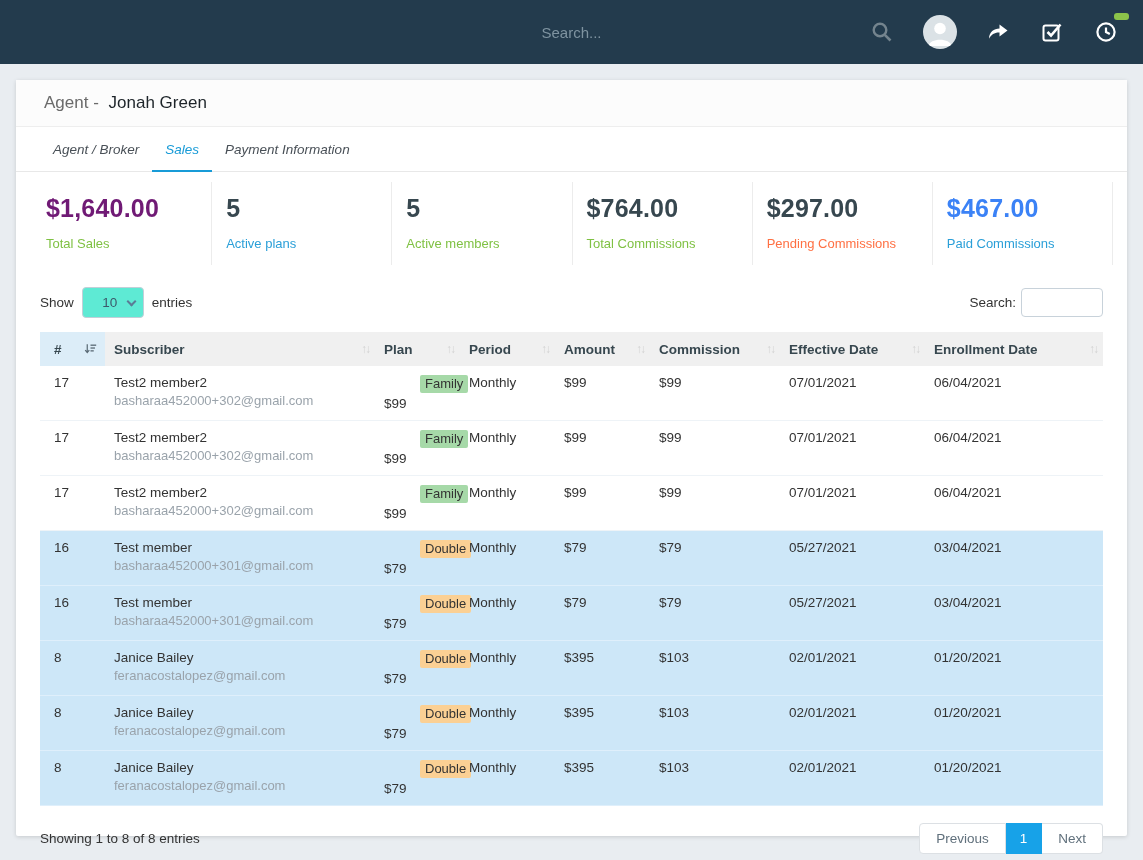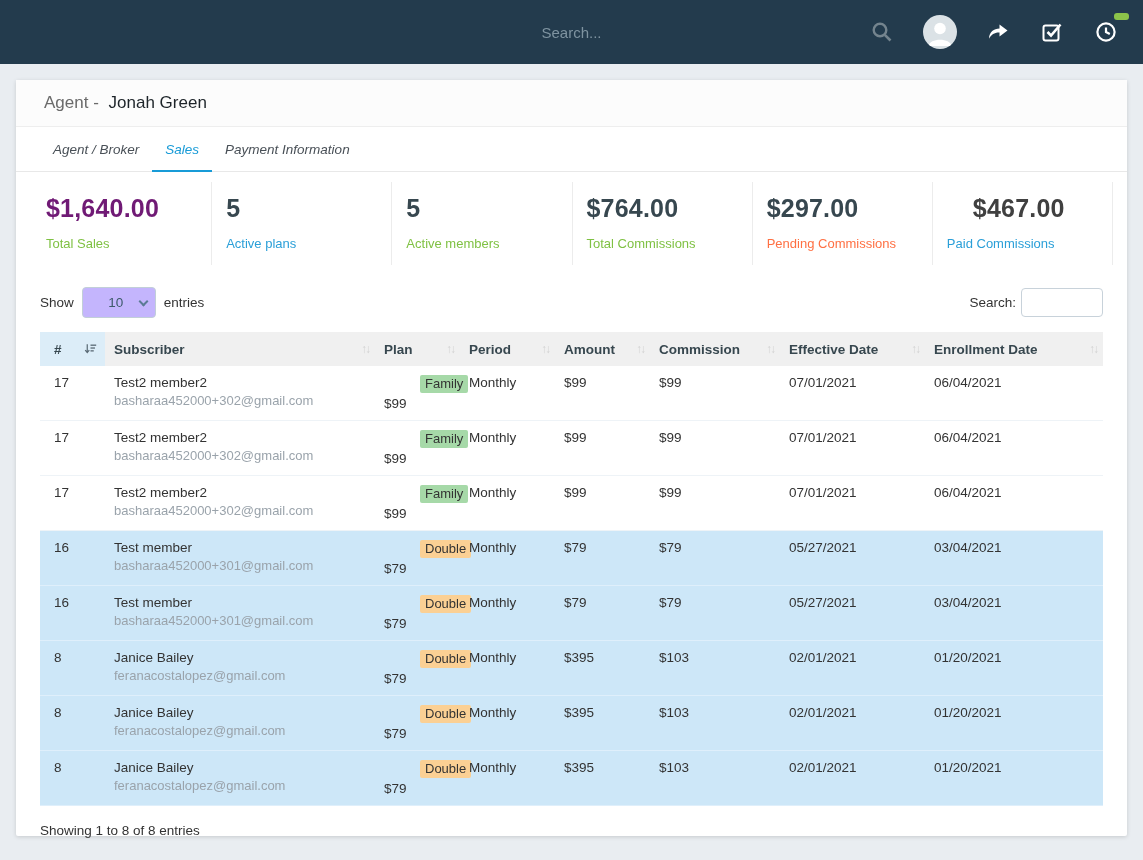--- a/index.html
+++ b/index.html
@@ -37,22 +37,22 @@
 
   .stats { display:flex; padding:10px 14px 8px 16px; }
   .stat { flex:1; border-right:1px solid #ececec; padding:12px 14px 14px; }
   .stat-value { font-size:25px; font-weight:600; color:#37474f; margin-bottom:13px; letter-spacing:.2px; }
   .stat-label { font-size:13px; }
 
   .controls { display:flex; justify-content:space-between; align-items:center;
               padding:14px 24px 12px; font-size:13.5px; color:#333; }
   .ctrl-left, .ctrl-right { display:flex; align-items:center; }
   .select-wrap { position:relative; margin:0 8px; }
-  .page-select { width:74px; height:31px; border:1px solid #c2cfd8; border-radius:4px;
-                 appearance:none; -webkit-appearance:none; background:#c4b5fd; color:#3d5a6b;
+  .page-select { width:62px; height:31px; border:1px solid #c2cfd8; border-radius:4px;
+                 appearance:none; -webkit-appearance:none; background:#5eead4; color:#3d5a6b;
                  font-size:13.5px; padding:0 22px 0 16px; text-align:center;
                  font-family:"Liberation Sans", sans-serif; }
   .select-chev { position:absolute; right:9px; top:11px; width:7px; height:7px;
                  border-right:2px solid #5b7b95; border-bottom:2px solid #5b7b95;
                  transform:rotate(45deg); pointer-events:none; }
   .search-box { width:82px; height:29px; border:1px solid #c8d2da; border-radius:4px;
                 margin-left:5px; padding:0 6px; font-size:13px; outline:none;
                 font-family:"Liberation Sans", sans-serif; }
 
   
@@ -154,21 +154,21 @@
     </div>
     <div class="stat">
       <div class="stat-value" style="color: rgb(55, 71, 79);">$764.00</div>
       <div class="stat-label" style="color: rgb(127, 193, 67);">Total Commissions</div>
     </div>
     <div class="stat">
       <div class="stat-value" style="color: rgb(55, 71, 79);">$297.00</div>
       <div class="stat-label" style="color: rgb(255, 112, 67);">Pending Commissions</div>
     </div>
     <div class="stat">
-      <div class="stat-value" style="color: #404040; margin-left: 26px;">$467.00</div>
+      <div class="stat-value" style="color: #3b82f6;">$467.00</div>
       <div class="stat-label" style="color: rgb(42, 159, 216);">Paid Commissions</div>
     </div>
   </div>
 
   <div class="controls">
     <div class="ctrl-left">
       <span>Show</span>
       <span class="select-wrap">
         <select class="page-select"><option>10</option></select>
         <span class="select-chev"></span>
@@ -317,15 +317,20 @@
           <td>$395</td>
           <td>$103</td>
           <td>02/01/2021</td>
           <td>01/20/2021</td>
         </tr>
       </tbody>
   </table>
 
   <div class="table-footer">
     <div>Showing 1 to 8 of 8 entries</div>
+    <div class="pagination">
+      <button class="pg-btn pg-prev">Previous</button>
+      <button class="pg-btn pg-current">1</button>
+      <button class="pg-btn pg-next">Next</button>
+    </div>
   </div>
 
 </div>
 
 </body></html>

